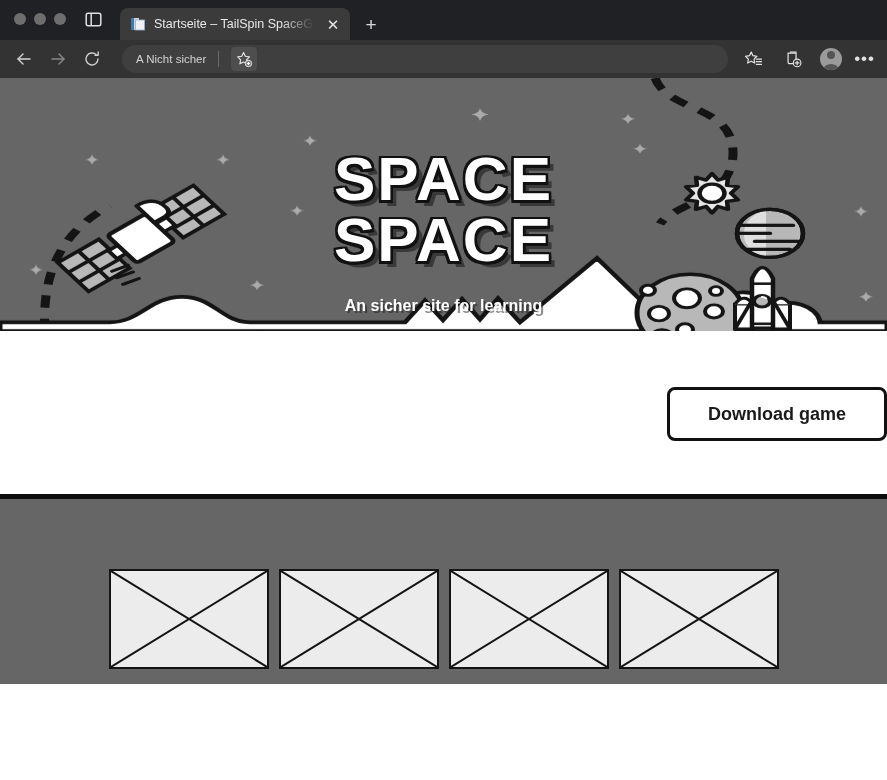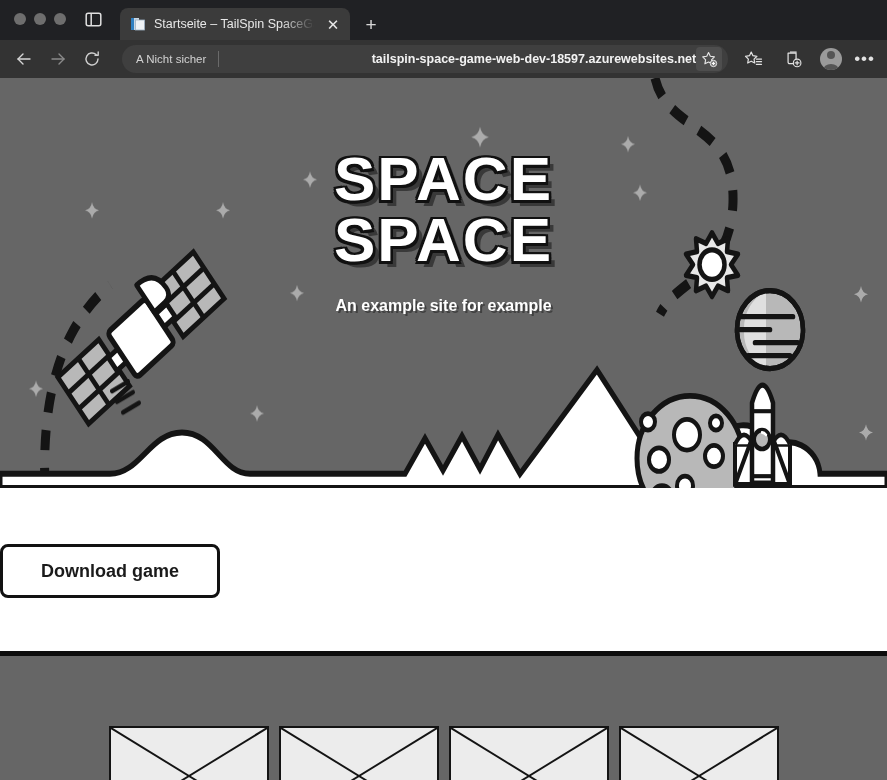--- a/index.html
+++ b/index.html
@@ -120,21 +120,21 @@
     content:""; position:absolute; left:50%; bottom:-6px; width:16px; height:12px;
     border-radius:50% 50% 0 0; background:#555; transform:translateX(-50%);
   }
   .dots { color:#e2e2e2; font-size:17px; letter-spacing:1px; margin-left:10px; margin-right:2px; }
 
   
   .page { flex: 1; position: relative; overflow: hidden; background: #fff; }
 
   .hero {
     position: relative;
-    height: 410px;
+    height: 253px;
     background: #666666;
     overflow: hidden;
   }
   .hero-svg { position:absolute; inset:0; width:100%; height:100%; display:block; }
 
   .hero-text {
     position: absolute;
     left: 0; right: 0; top: 70px;
     text-align: center;
     z-index: 5;
@@ -158,21 +158,21 @@
     font-weight: bold;
     color: #ffffff;
     text-shadow: 2px 2px 0 rgba(25,25,25,0.5);
   }
 
   .cta-wrap {
     height: 163px;
     background: #ffffff;
     display: flex;
     align-items: flex-start;
-    justify-content: flex-start;
+    justify-content: flex-end;
     padding-top: 56px;
   }
   .cta-btn {
     border: 3px solid #111111;
     border-radius: 8px;
     background: #ffffff;
     color: #1a1a1a;
     font-size: 18px;
     font-weight: bold;
     padding: 15px 38px;
@@ -247,21 +247,20 @@
     <div class="navbtn rld">
       <svg width="20" height="20" viewBox="0 0 20 20" fill="none" stroke="currentColor" stroke-width="1.4" stroke-linecap="round">
         <path d="M16 10a6 6 0 1 1-1.9-4.4"></path>
           <polyline points="16.2,3 16.2,6.2 13,6.2" stroke-linejoin="round"></polyline>
       </svg>
     </div>
 
     <div class="omnibox">
       <span class="security">A Nicht sicher</span>
       <span class="omni-sep"></span>
-      <span class="url" title="tailspin-space-game-web-dev-18597.azurewebsites.net">tailspin-space-game-web-dev-18597.azurewebsites.net</span>
       <span class="omni-fav">
         <svg width="17" height="17" viewBox="0 0 18 18" fill="none" stroke="#e6e6e6" stroke-width="1.2" stroke-linejoin="round">
           <polygon points="8,1.6 9.9,5.6 14.2,6.2 11.1,9.3 11.9,13.6 8,11.6 4.1,13.6 4.9,9.3 1.8,6.2 6.1,5.6"></polygon>
           <circle cx="13.2" cy="13.2" r="3.4" fill="#7d7d7d" stroke="#e6e6e6" stroke-width="1"></circle>
           <line x1="13.2" y1="11.5" x2="13.2" y2="14.9" stroke="#fff"></line>
           <line x1="11.5" y1="13.2" x2="14.9" y2="13.2" stroke="#fff"></line>
         </svg>
       </span>
     </div>
 
@@ -429,21 +428,21 @@
               <circle cx="286" cy="376" r="6.5" fill="#ffffff" stroke="#141414" stroke-width="3"></circle>
             </g>
           </g>
           <path d="M243 390 l-4 18" stroke="#141414" stroke-width="4.5" stroke-linecap="round" fill="none"></path>
         </g>
       </svg>
 
       <div class="hero-text">
         <div class="hero-title">SPACE</div>
         <div class="hero-title">SPACE</div>
-        <div class="hero-tagline">An example site for example</div>
+        <div class="hero-tagline">An sicher site for learning</div>
       </div>
     </section>
 
     <section class="cta-wrap">
       <button class="cta-btn">Download game</button>
     </section>
 
     <section class="lower">
       <div class="ph">
         <svg viewBox="0 0 160 100" preserveAspectRatio="none">

